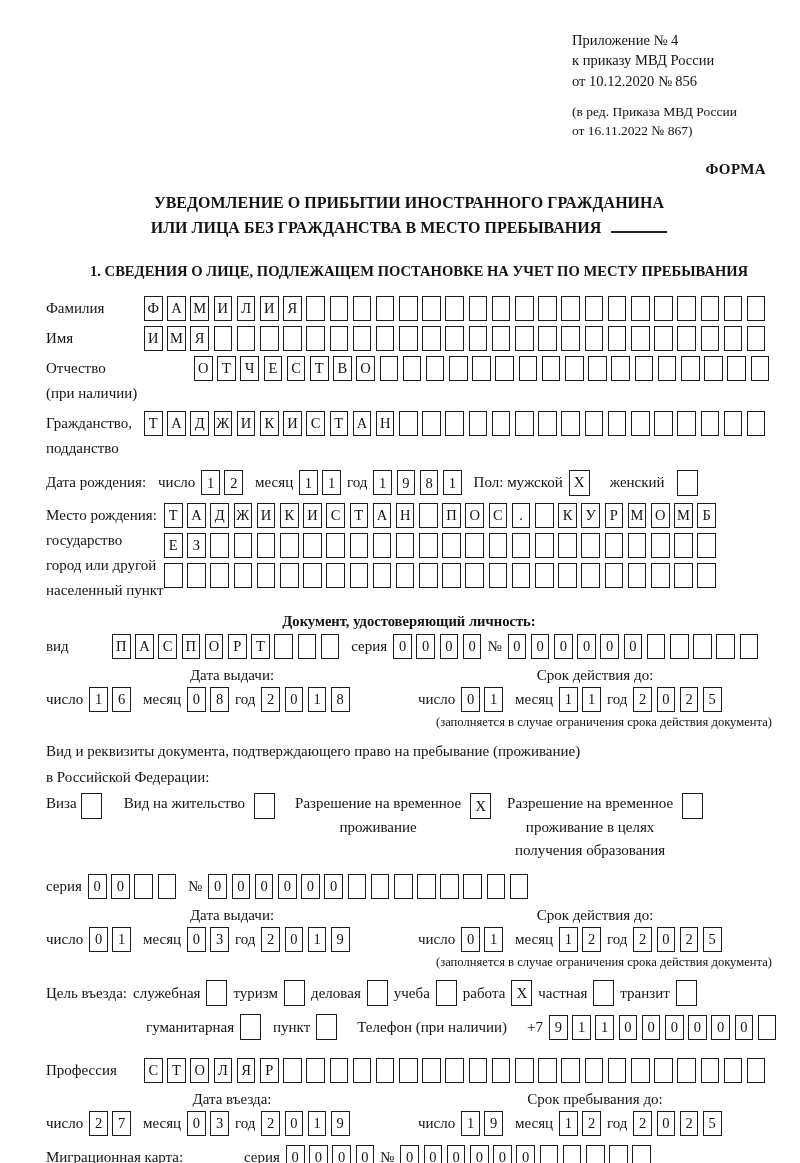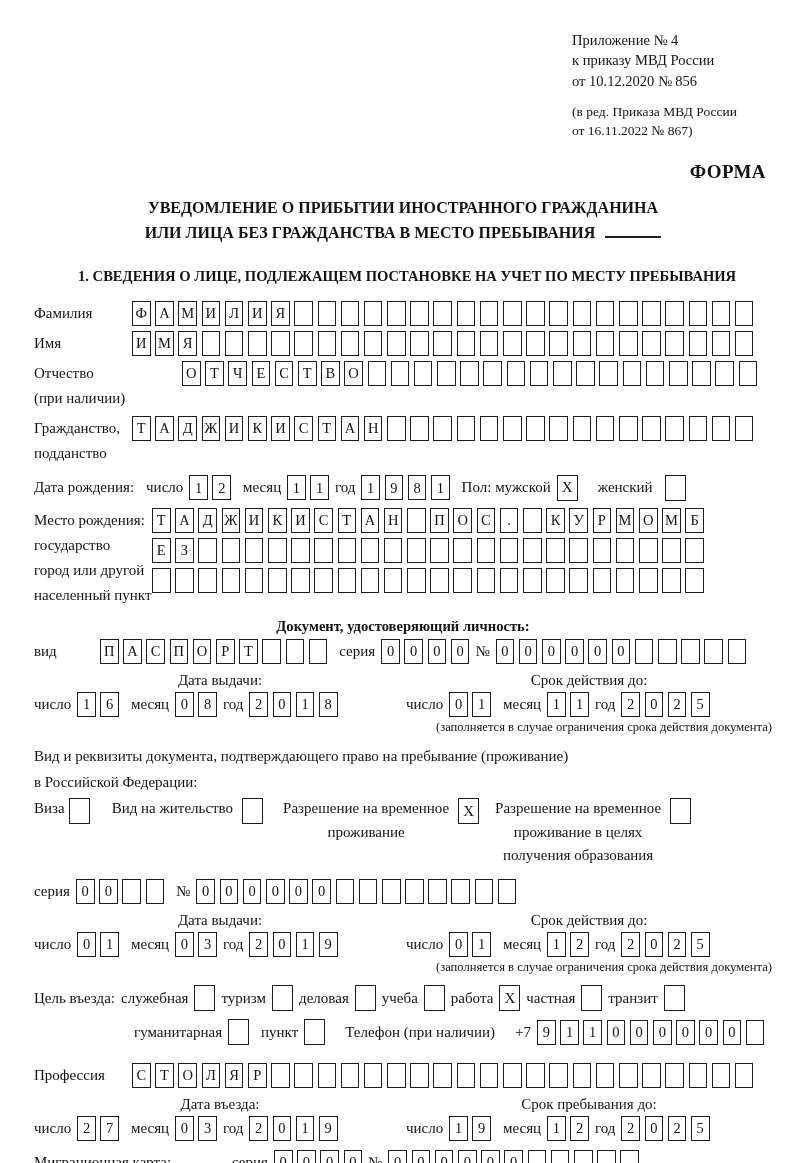--- a/index.html
+++ b/index.html
@@ -1,20 +1,20 @@
 <!DOCTYPE html>
 <html><head>
 <meta charset="utf-8">
 <style>
   html,body{margin:0;padding:0;background:#fff;}
   body{width:800px;font-family:"Liberation Serif","DejaVu Serif",serif;color:#131313;}
-  .page{box-sizing:border-box;width:800px;height:1163px;padding:30px 28px 0 34px;overflow:hidden;background:#fff;}
+  .page{box-sizing:border-box;width:800px;height:1163px;padding:30px 28px 0 46px;overflow:hidden;background:#fff;}
   .annex{margin-left:auto;width:200px;font-size:14.5px;line-height:1.4;}
   .annex .small{font-size:13.5px;margin-top:12px;line-height:1.4;}
-  .forma{text-align:right;font-weight:bold;font-size:19px;padding-right:6px;margin-top:20px;letter-spacing:.4px;}
+  .forma{text-align:right;font-weight:bold;font-size:15px;padding-right:6px;margin-top:20px;letter-spacing:.4px;}
   .title{text-align:center;font-weight:bold;font-size:16px;line-height:1.6;margin-top:12px;}
   .uline{display:inline-block;width:56px;height:13px;border-bottom:2.2px solid #222;margin-left:10px;}
   .sec{font-weight:bold;font-size:14.6px;margin-top:22px;margin-left:44px;}
   .row{display:flex;align-items:flex-start;margin-top:5px;}
   .lbl{font-size:15px;white-space:pre-line;line-height:25px;flex:0 0 auto;}
   .w95{width:98px;} .w145{width:148px;} .w118{width:118px;} .w72{width:66px;}
   .cells{display:flex;gap:4.6px;flex:0 0 auto;}
   .cell{box-sizing:border-box;width:18.6px;height:25px;border:1.8px solid #1c1c1c;background:#fff;
         display:flex;align-items:center;justify-content:center;font-size:14.5px;line-height:1;}
   .cb .cell{width:21px;height:26px;font-size:15px;}

